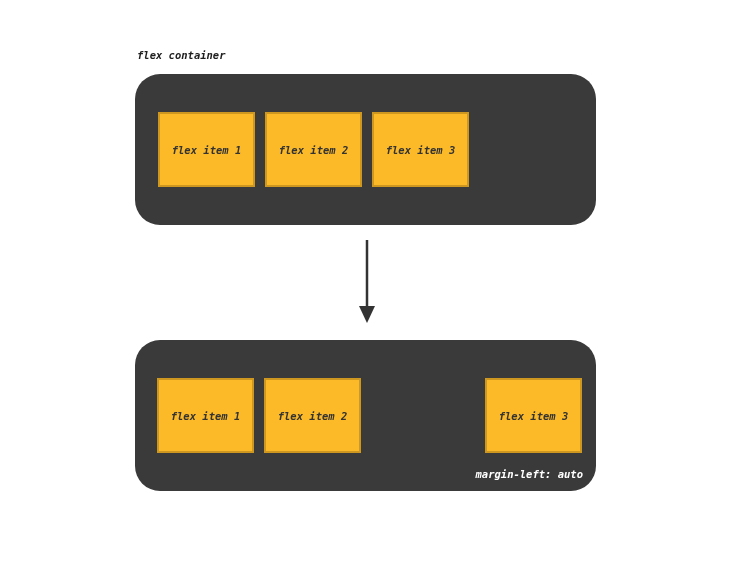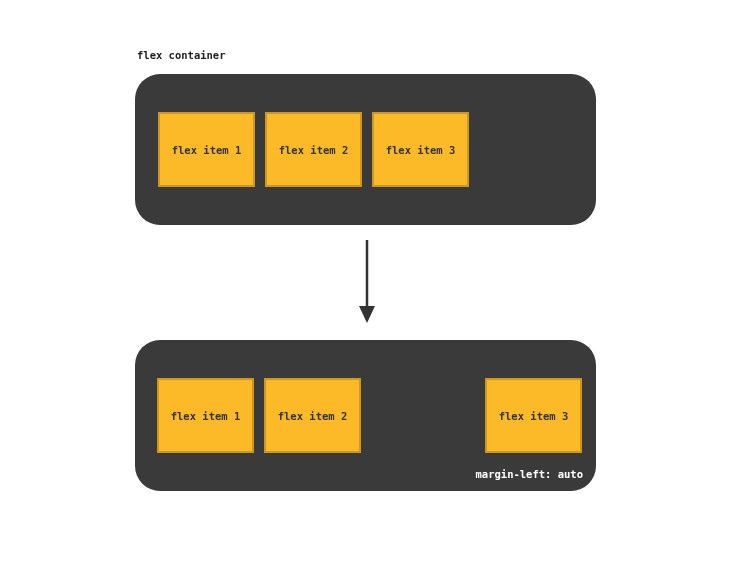--- a/index.html
+++ b/index.html
@@ -17,20 +17,21 @@
     width: 752px;
     height: 564px;
     background: var(--page-bg);
     font-family: "DejaVu Sans Mono", "Liberation Mono", monospace;
     position: relative;
     overflow: hidden;
   }
   .canvas {
     position: absolute;
     inset: 0;
+    font-style: italic;
   }
   .container-label {
     position: absolute;
     left: 137px;
     top: 49px;
     font-size: 10.5px;
     font-weight: bold;
     color: var(--label-text);
     white-space: nowrap;
   }

